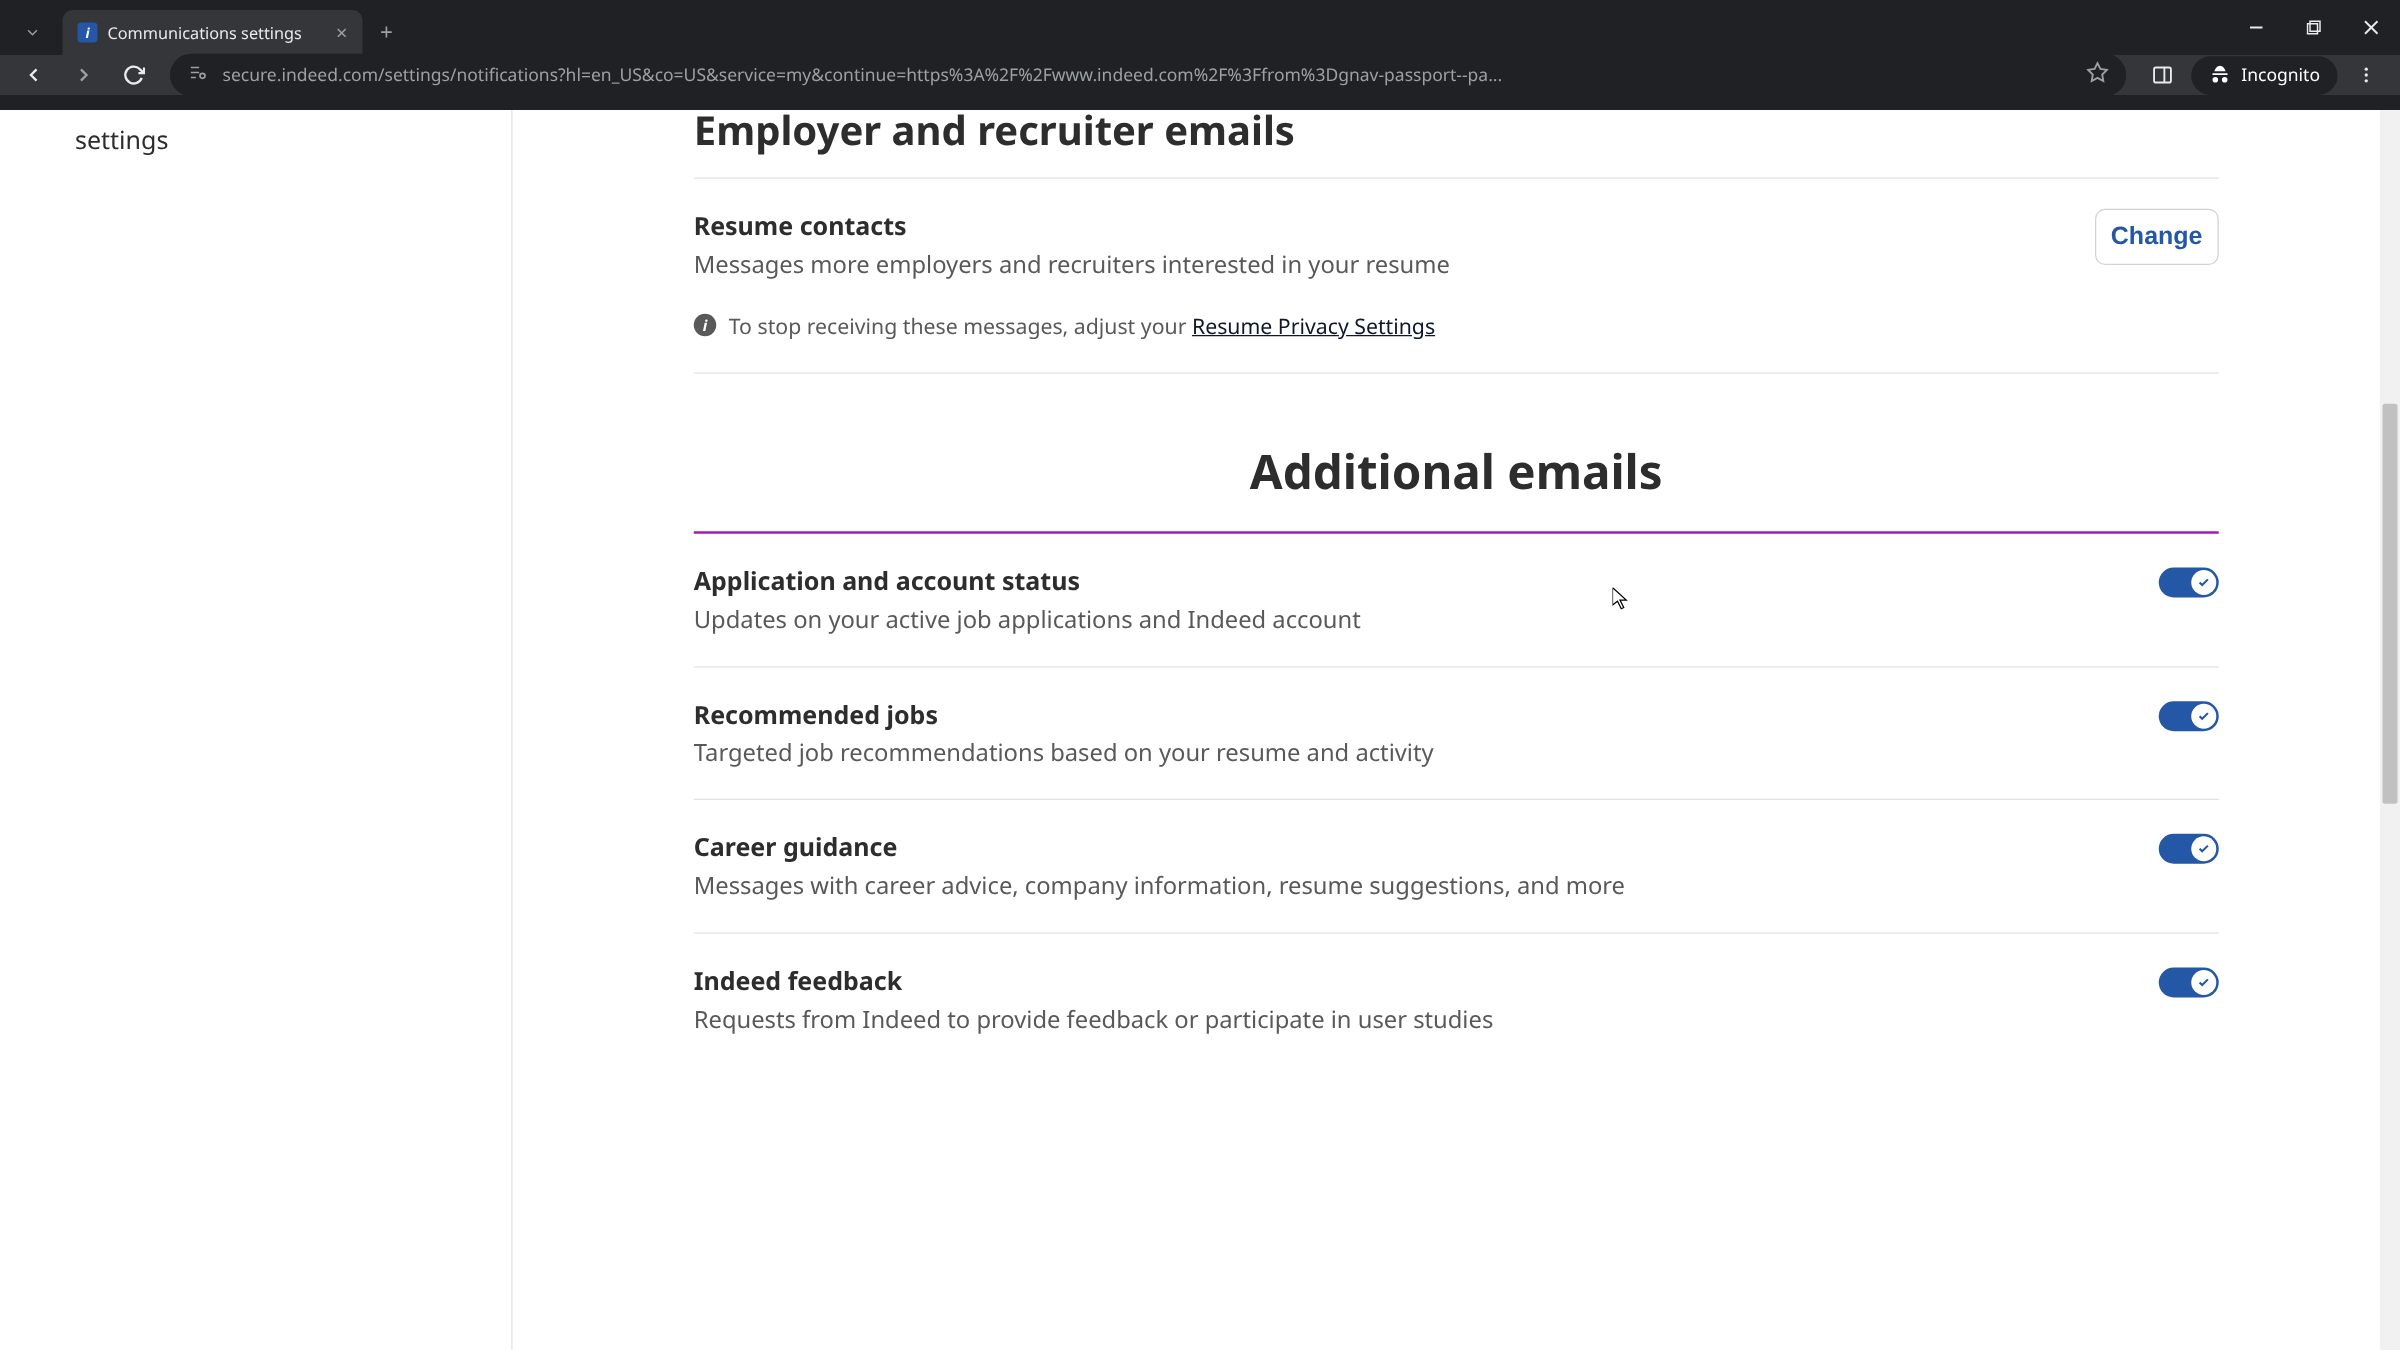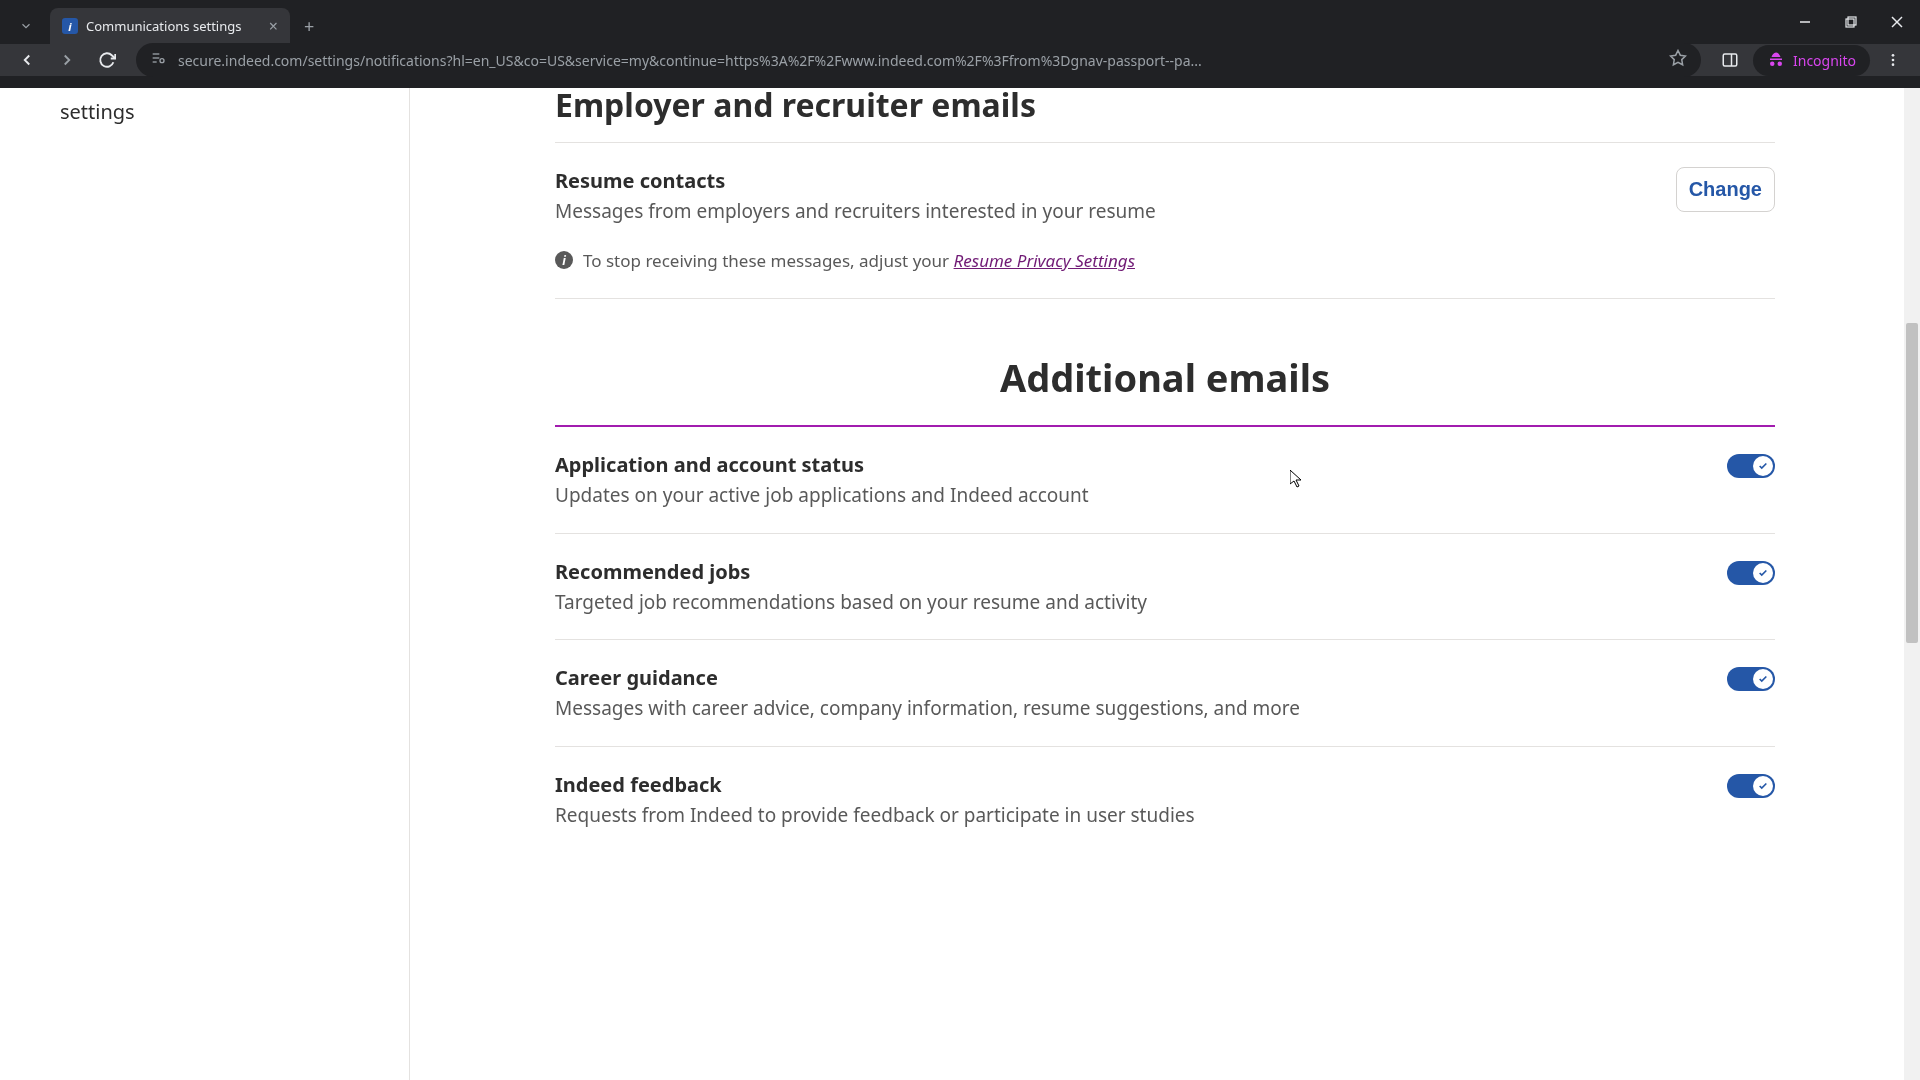--- a/index.html
+++ b/index.html
@@ -129,21 +129,21 @@
       overflow: hidden;
       text-overflow: ellipsis;
     }
     .incognito-badge {
       display: flex;
       align-items: center;
       gap: 8px;
       background: #202124;
       padding: 6px 14px;
       border-radius: 16px;
-      color: #d946ef;
+      color: #ffffff;
       font-size: 14px;
     }
     .content-area {
       position: absolute;
       top: 88px;
       left: 0;
       right: 0;
       bottom: 0;
       background: #fff;
       display: flex;
@@ -221,24 +221,23 @@
       background: #595959;
       color: #fff;
       display: flex;
       align-items: center;
       justify-content: center;
       font-size: 12px;
       font-weight: bold;
       font-style: italic;
     }
     .info-link {
-      color: #701a75;
+      color: #0f172a;
       text-decoration: underline;
       cursor: pointer;
-      font-style: italic;
     }
     .section-header2 {
       font-size: 38px;
       font-weight: 700;
       color: #2d2d2d;
       padding: 52px 0 22px 0;
       border-bottom: 2px solid #a21caf;
       text-align: center;
     }
     .toggle {
@@ -390,21 +389,21 @@
   <div class="sidebar">
     <div class="sidebar-text">settings</div>
   </div>
 
   <div class="main">
     <h2 class="section-header section-divider">Employer and recruiter emails</h2>
 
     <div class="setting-row no-border">
       <div class="setting-text">
         <div class="setting-title">Resume contacts</div>
-        <div class="setting-desc">Messages from employers and recruiters interested in your resume</div>
+        <div class="setting-desc">Messages more employers and recruiters interested in your resume</div>
       </div>
       <button class="change-btn">Change</button>
     </div>
 
     <div class="info-note">
       <span class="info-icon">i</span>
       <span>
         <span>To stop receiving these messages, adjust your </span><a class="info-link">Resume Privacy Settings</a>
       </span>
     </div>

